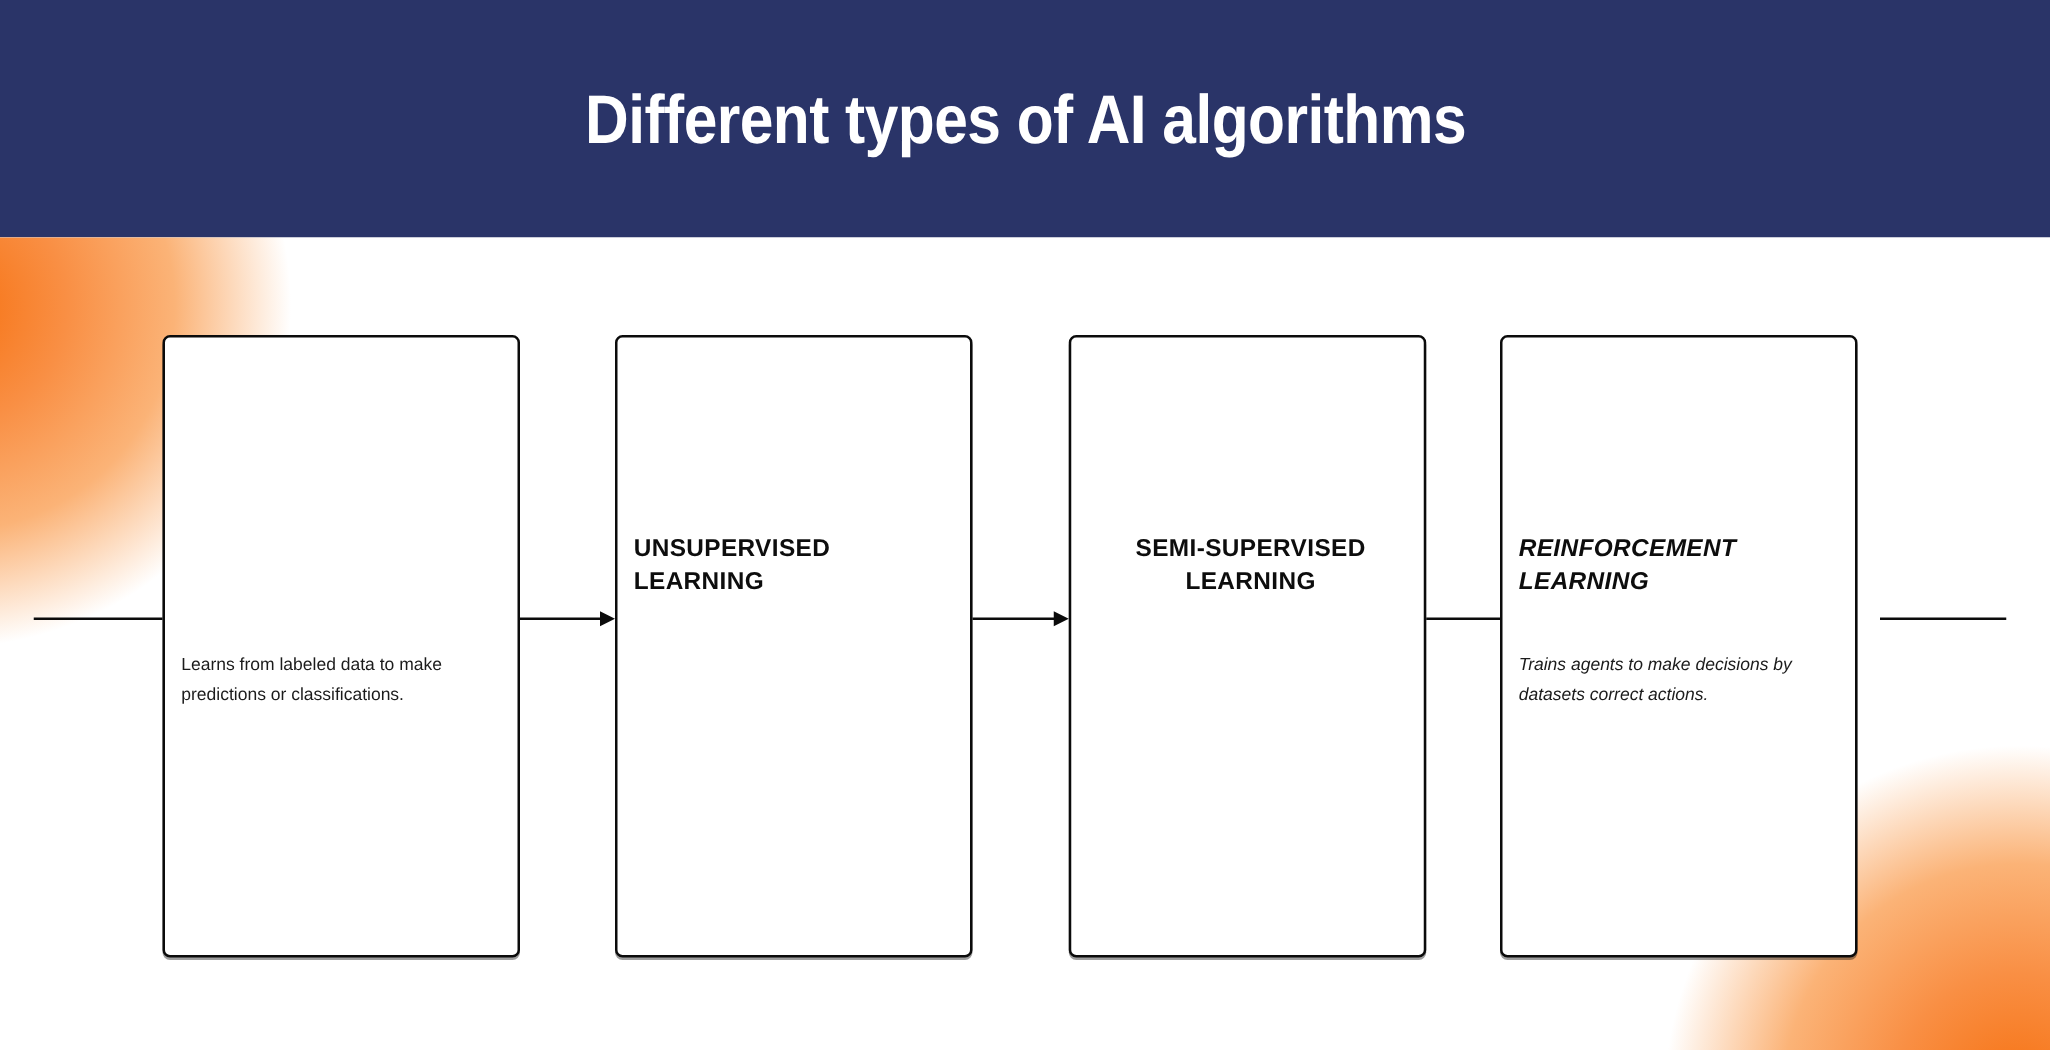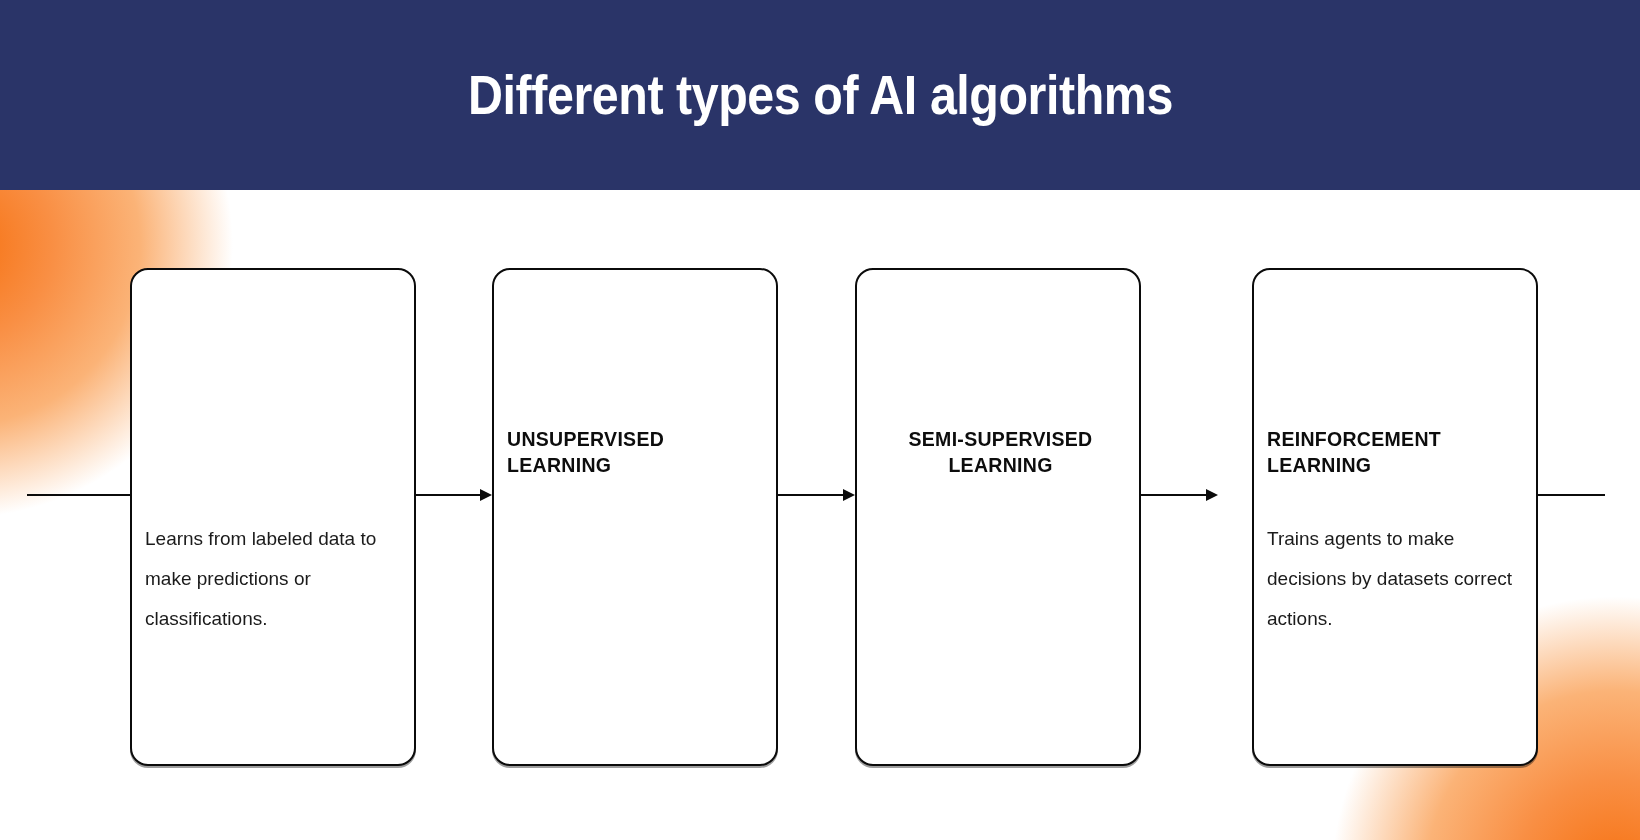--- a/index.html
+++ b/index.html
@@ -89,43 +89,43 @@
   .ah-1 { left: 480px;  }
   .ah-2 { left: 843px;  }
   .ah-3 { left: 1206px; }
 
   
   .card {
     position: absolute; top: 78px;
     width: 286px; height: 498px;
     background: var(--card-bg);
     border: 2px solid var(--card-border);
-    border-radius: 18px;
+    border-radius: 6px;
     box-shadow: 0 2px 0 rgba(10,10,10,0.4);
     z-index: 2;
   }
   .card-1 { left: 130px;  }
   .card-2 { left: 492px;  }
   .card-3 { left: 855px; text-align: center;  }
-  .card-4 { left: 1252px; }
+  .card-4 { left: 1200px; font-style: italic; }
 
   .card-title {
     position: absolute; left: 13px; right: 8px; top: 0; height: 208px;
     display: flex; flex-direction: column; justify-content: flex-end;
     font-size: 19.5px; font-weight: 700;
     line-height: 26px;
     letter-spacing: 0.3px;
     color: var(--title-text);
     white-space: pre-line;
   }
   .card-desc {
     position: absolute; left: 13px; top: 249px;
     max-width: 252px;
-    font-size: 19px; font-weight: 400;
-    line-height: 40px;
+    font-size: 14px; font-weight: 400;
+    line-height: 24px;
     color: var(--body-text);
   }
 </style>
 </head>
 <body>
 
 <div class="page">
 
   <div class="header">
     <h1>Different types of AI algorithms</h1>

